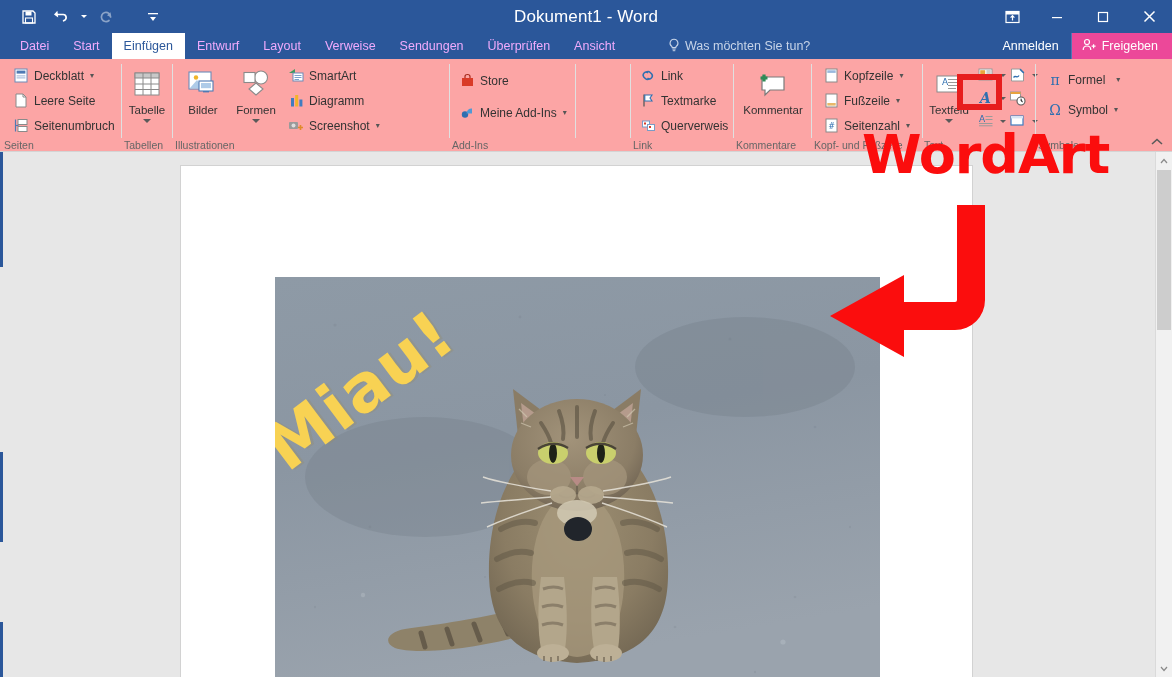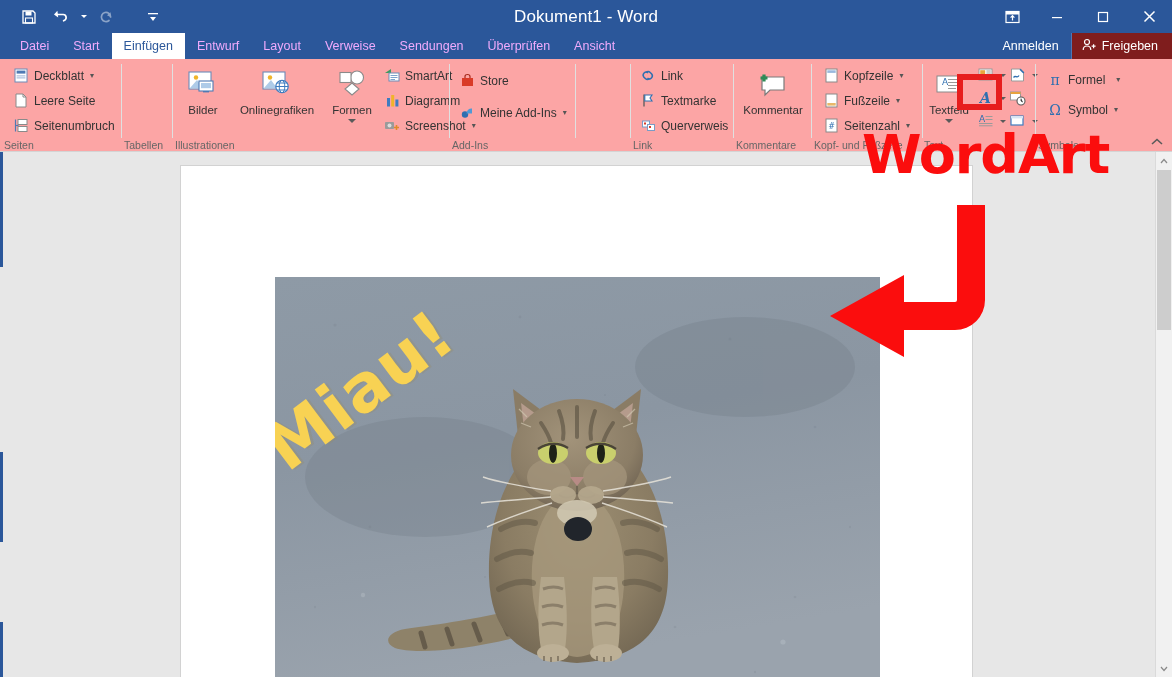--- a/index.html
+++ b/index.html
@@ -54,21 +54,21 @@
     position: absolute; left: 668px; top: 0; height: 26px; display: flex; align-items: center; gap: 5px;
     font-size: 12.5px; color: #c7d4e8; font-style: normal;
   }
   .bulb { color: #d8e1f0; font-size: 13px; }
   .acct {
     position: absolute; right: 0; top: 0; height: 26px; display: flex; align-items: center;
   }
   .signin { font-size: 12.5px; color: #fff; padding: 0 12px; height: 26px; display: flex; align-items: center; }
   .share {
     font-size: 12.5px; color: #fff; padding: 0 14px 0 10px; height: 26px;
-    display: flex; align-items: center; gap: 5px; background: #7f1d1d;
+    display: flex; align-items: center; gap: 5px; background: #ec4899;
     border-left: 1px solid #4f77b4;
     justify-content: center;
   }
 
   
   .ribbon {
     position: absolute; left: 0; top: 59px; width: 1172px; height: 93px;
     background: #fca5a5; border-bottom: 1px solid #d4d4d4;
   }
   .rgroup { position: absolute; top: 0; height: 93px; }
@@ -232,20 +232,30 @@
       <div class="tab">Start</div>
       <div class="tab active">Einfügen</div>
       <div class="tab">Entwurf</div>
       <div class="tab">Layout</div>
       <div class="tab">Verweise</div>
       <div class="tab">Sendungen</div>
       <div class="tab">Überprüfen</div>
       <div class="tab">Ansicht</div>
     </div>
 
+    <div class="tellme">
+      <span class="bulb">
+        <svg width="12" height="14" viewBox="0 0 12 14">
+          <path d="M6 1.2a3.9 3.9 0 0 0-2.4 7c.4.4.6.9.6 1.4h3.6c0-.5.2-1 .6-1.4A3.9 3.9 0 0 0 6 1.2z" fill="none" stroke="#c7d4e8" stroke-width="1.1"></path>
+          <rect x="4.4" y="10.6" width="3.2" height="1" fill="#c7d4e8"></rect>
+          <rect x="4.7" y="12.2" width="2.6" height="1" fill="#c7d4e8"></rect>
+        </svg>
+      </span>
+      <span>Was möchten Sie tun?</span>
+    </div>
 
     <div class="acct">
       <div class="signin">Anmelden</div>
       <div class="share">
         <span>
           <svg width="15" height="13" viewBox="0 0 15 13">
             <circle cx="5" cy="4" r="2.5" fill="none" stroke="#fff" stroke-width="1.2"></circle>
             <path d="M1.2 12c0-2.3 1.7-4 3.8-4s3.8 1.7 3.8 4" fill="none" stroke="#fff" stroke-width="1.2"></path>
             <path d="M11.6 6.2v4 M9.6 8.2h4" stroke="#fff" stroke-width="1.2"></path>
           </svg>
@@ -290,51 +300,49 @@
             </svg>
           </span>
           <span>Seitenumbruch</span>
         </div>
       </div>
       <div class="glabel">Seiten</div>
     </div>
     <div class="gsep" style="left:121px"></div>
 
     <div class="rgroup" style="left:124px;width:46px">
+      <div class="bigbtn" style="position:absolute;left:-6px;top:5px">
+        <span class="bico">
+          <svg width="32" height="30" viewBox="0 0 32 30">
+            <rect x="4" y="2" width="24" height="22" fill="#fff" stroke="#8a8a8a" stroke-width="1"></rect>
+            <rect x="4" y="2" width="24" height="5" fill="#c8c8c8" stroke="#8a8a8a" stroke-width="1"></rect>
+            <path d="M12 2v22 M20 2v22 M4 13h24 M4 18.5h24" stroke="#8a8a8a" stroke-width="1"></path>
+          </svg>
+        </span>
+        <span class="blab">Tabelle</span>
+        <span class="bcar"></span>
+      </div>
       <div class="glabel">Tabellen</div>
     </div>
     <div class="gsep" style="left:172px"></div>
 
     <div class="rgroup" style="left:175px;width:272px">
       <div style="position:absolute;left:2px;top:5px;display:flex;align-items:flex-start">
         <div class="bigbtn" style="width:52px">
           <span class="bico">
             <svg width="34" height="32" viewBox="0 0 34 32">
               <rect x="3" y="3" width="22" height="17" fill="#fff" stroke="#6c8bb8" stroke-width="1.1"></rect>
               <circle cx="10" cy="8.5" r="2.2" fill="#f0b429"></circle>
               <path d="M4 19 L11 11 L17 19 Z" fill="#aecbe8"></path>
               <rect x="13" y="12" width="14" height="10" fill="#fff" stroke="#4f7ab4" stroke-width="1.1"></rect>
               <rect x="15" y="14" width="10" height="5.2" fill="#aecbe8"></rect>
               <rect x="17" y="22" width="6" height="1.4" fill="#4f7ab4"></rect>
             </svg>
           </span>
           <span class="blab">Bilder</span>
-        </div>
-        <div class="bigbtn" style="width:96px">
-          <span class="bico">
-            <svg width="34" height="32" viewBox="0 0 34 32">
-              <rect x="3" y="3" width="22" height="17" fill="#fff" stroke="#6c8bb8" stroke-width="1.1"></rect>
-              <circle cx="10" cy="8.5" r="2.2" fill="#f0b429"></circle>
-              <path d="M4 19 L11 11 L17 19 Z" fill="#aecbe8"></path>
-              <circle cx="22" cy="17.5" r="6.2" fill="#fff" stroke="#3f7cc0" stroke-width="1.2"></circle>
-              <ellipse cx="22" cy="17.5" rx="2.8" ry="6.2" fill="none" stroke="#3f7cc0" stroke-width="1"></ellipse>
-              <path d="M15.8 17.5h12.4 M16.6 14h10.8 M16.6 21h10.8" stroke="#3f7cc0" stroke-width="1"></path>
-            </svg>
-          </span>
-          <span class="blab">Onlinegrafiken</span>
         </div>
         <div class="bigbtn" style="width:54px">
           <span class="bico">
             <svg width="34" height="32" viewBox="0 0 34 32">
               <circle cx="22" cy="8.5" r="6.5" fill="#fff" stroke="#8a8a8a" stroke-width="1.1"></circle>
               <rect x="5" y="3.5" width="11" height="10" fill="#fff" stroke="#8a8a8a" stroke-width="1.1"></rect>
               <path d="M17 14 L24 20 L17 26 L10 20 Z" fill="#fff" stroke="#8a8a8a" stroke-width="1.1"></path>
             </svg>
           </span>
           <span class="blab">Formen</span>

